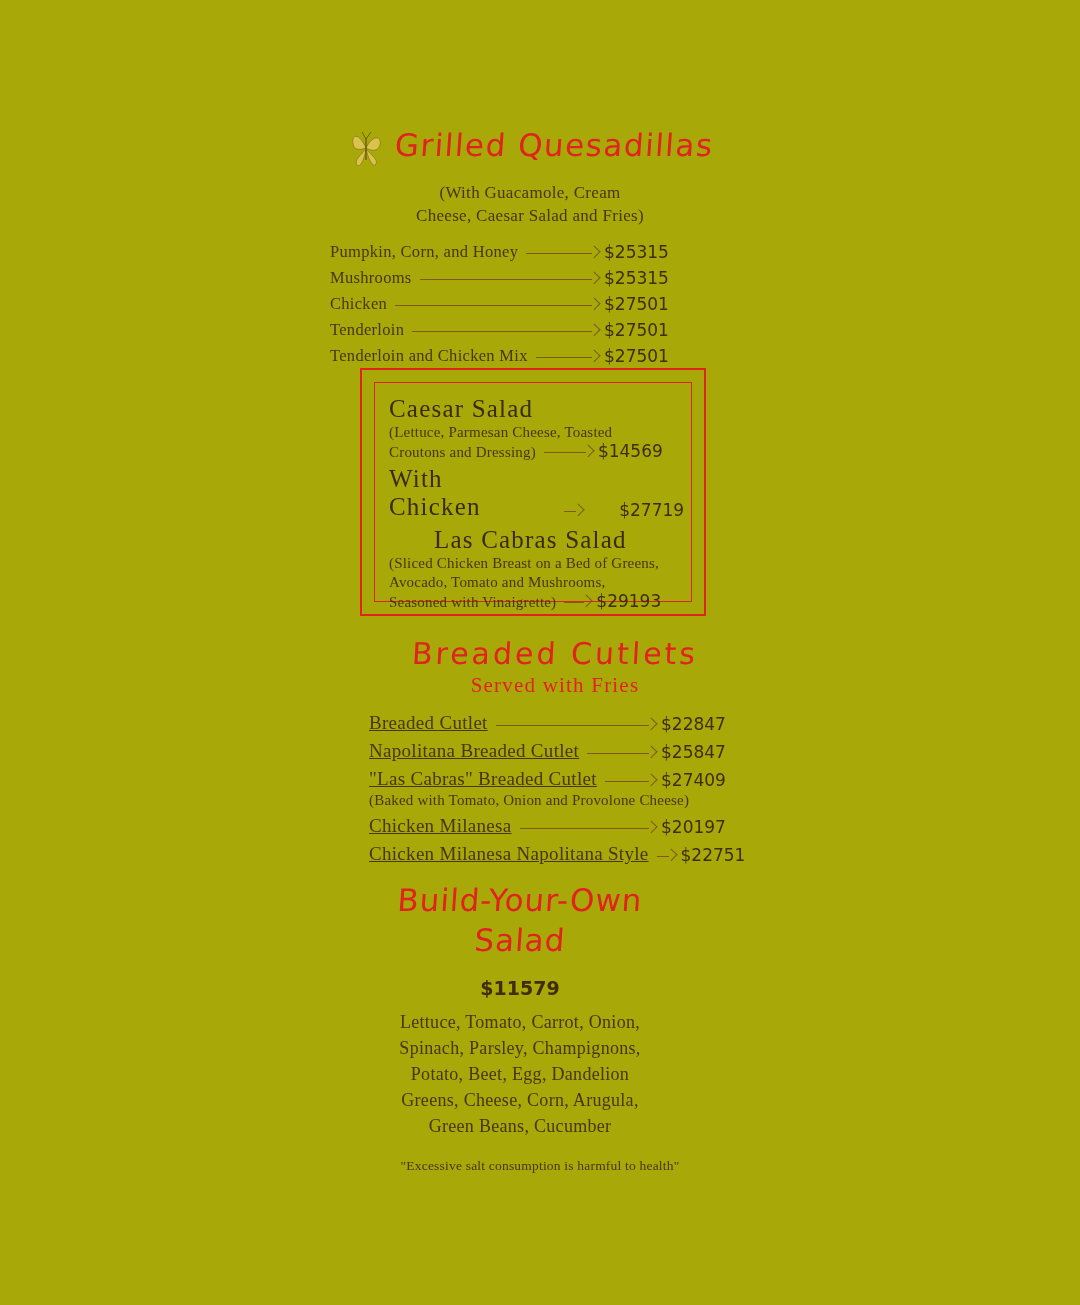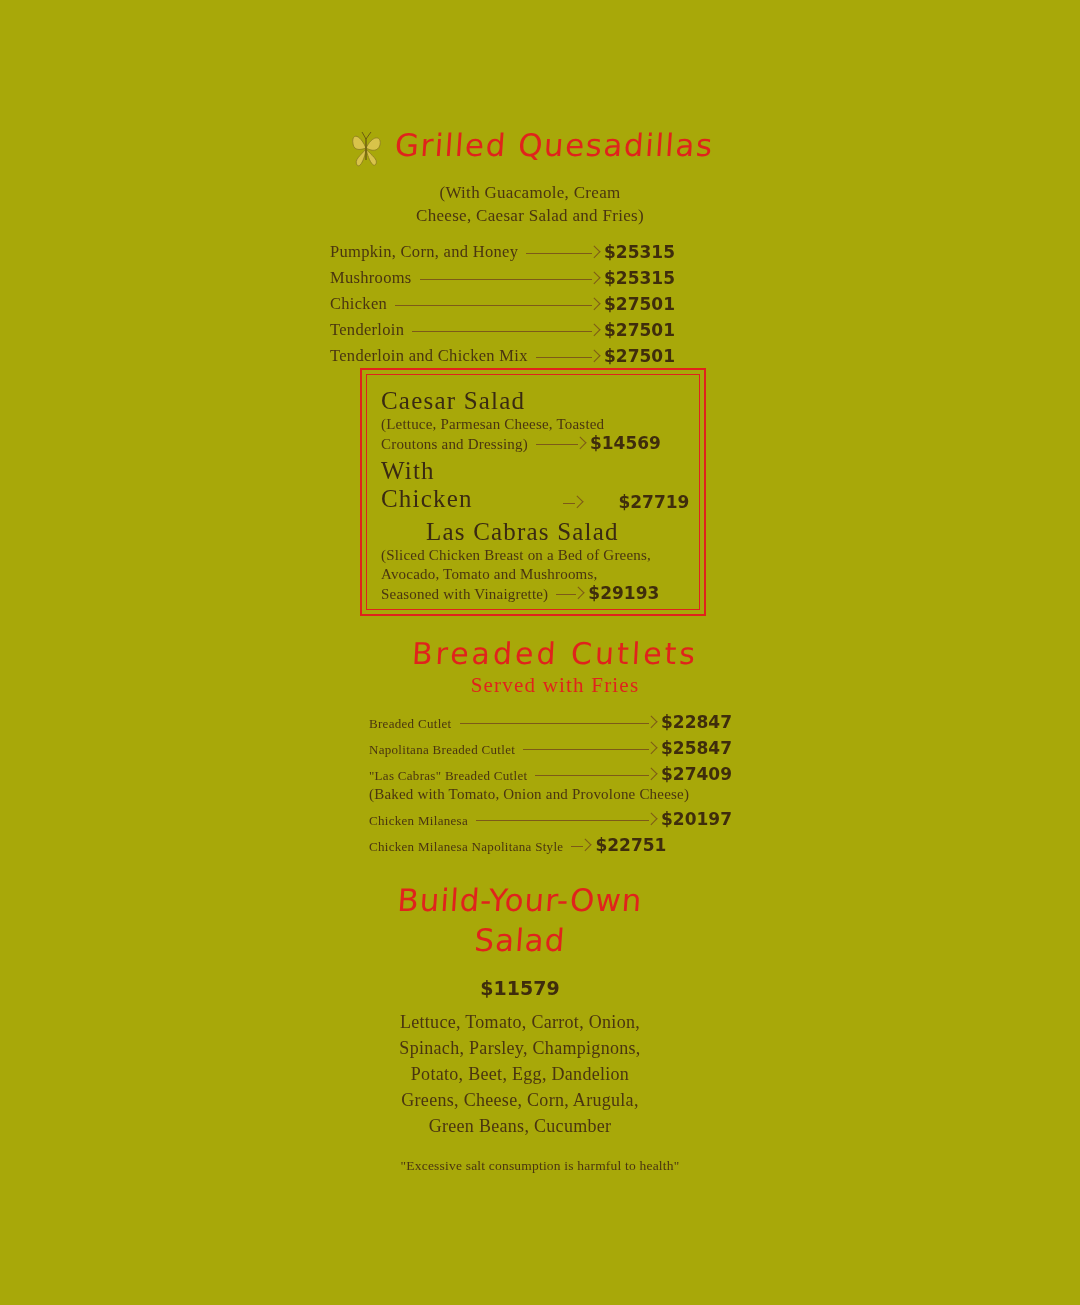--- a/index.html
+++ b/index.html
@@ -93,41 +93,41 @@
     right: 0;
     bottom: 1px;
     width: 8px;
     height: 8px;
     border-top: 1.3px solid #7d5a18;
     border-right: 1.3px solid #7d5a18;
     transform: rotate(45deg) translateY(-1px);
   }
   .price {
     font-family: "DejaVu Sans", sans-serif;
-    font-weight: bold;
+    font-weight: normal;
     font-size: 17px;
     color: #3f2d0c;
     white-space: nowrap;
     min-width: 74px;
     text-align: left;
   }
 
   .quesa-list { margin-top: 14px; width: 350px; }
   .quesa-list .price { min-width: 76px; }
 
   
   .sec-box {
     position: absolute;
     left: 360px;
     top: 368px;
     width: 346px;
     height: 248px;
     border: 2px solid #e0231c;
     box-sizing: border-box;
-    padding: 4px;
+    padding: 12px;
   }
   .sec-box-inner {
     border: 1px solid #e0231c;
     width: 100%;
     height: 100%;
     box-sizing: border-box;
     padding: 12px 14px;
     position: relative;
   }
   .box-title {
@@ -165,21 +165,21 @@
   }
   .cut-sub {
     color: #e0231c;
     font-size: 21px;
     text-align: center;
     letter-spacing: 1.2px;
     margin-top: 2px;
     font-family: "Liberation Serif", serif;
   }
   .cut-list { margin-top: 14px; width: 368px; margin-left: 14px; }
-  .cut-list .name { font-size: 13px; }
+  .cut-list .name { font-size: 19px; text-decoration: underline; }
   .cut-list .price { min-width: 76px; }
   .note-line {
     font-size: 15px;
     color: #4a3510;
     letter-spacing: 0.2px;
     margin-top: 2px;
   }
 
   
   .sec-byo {

